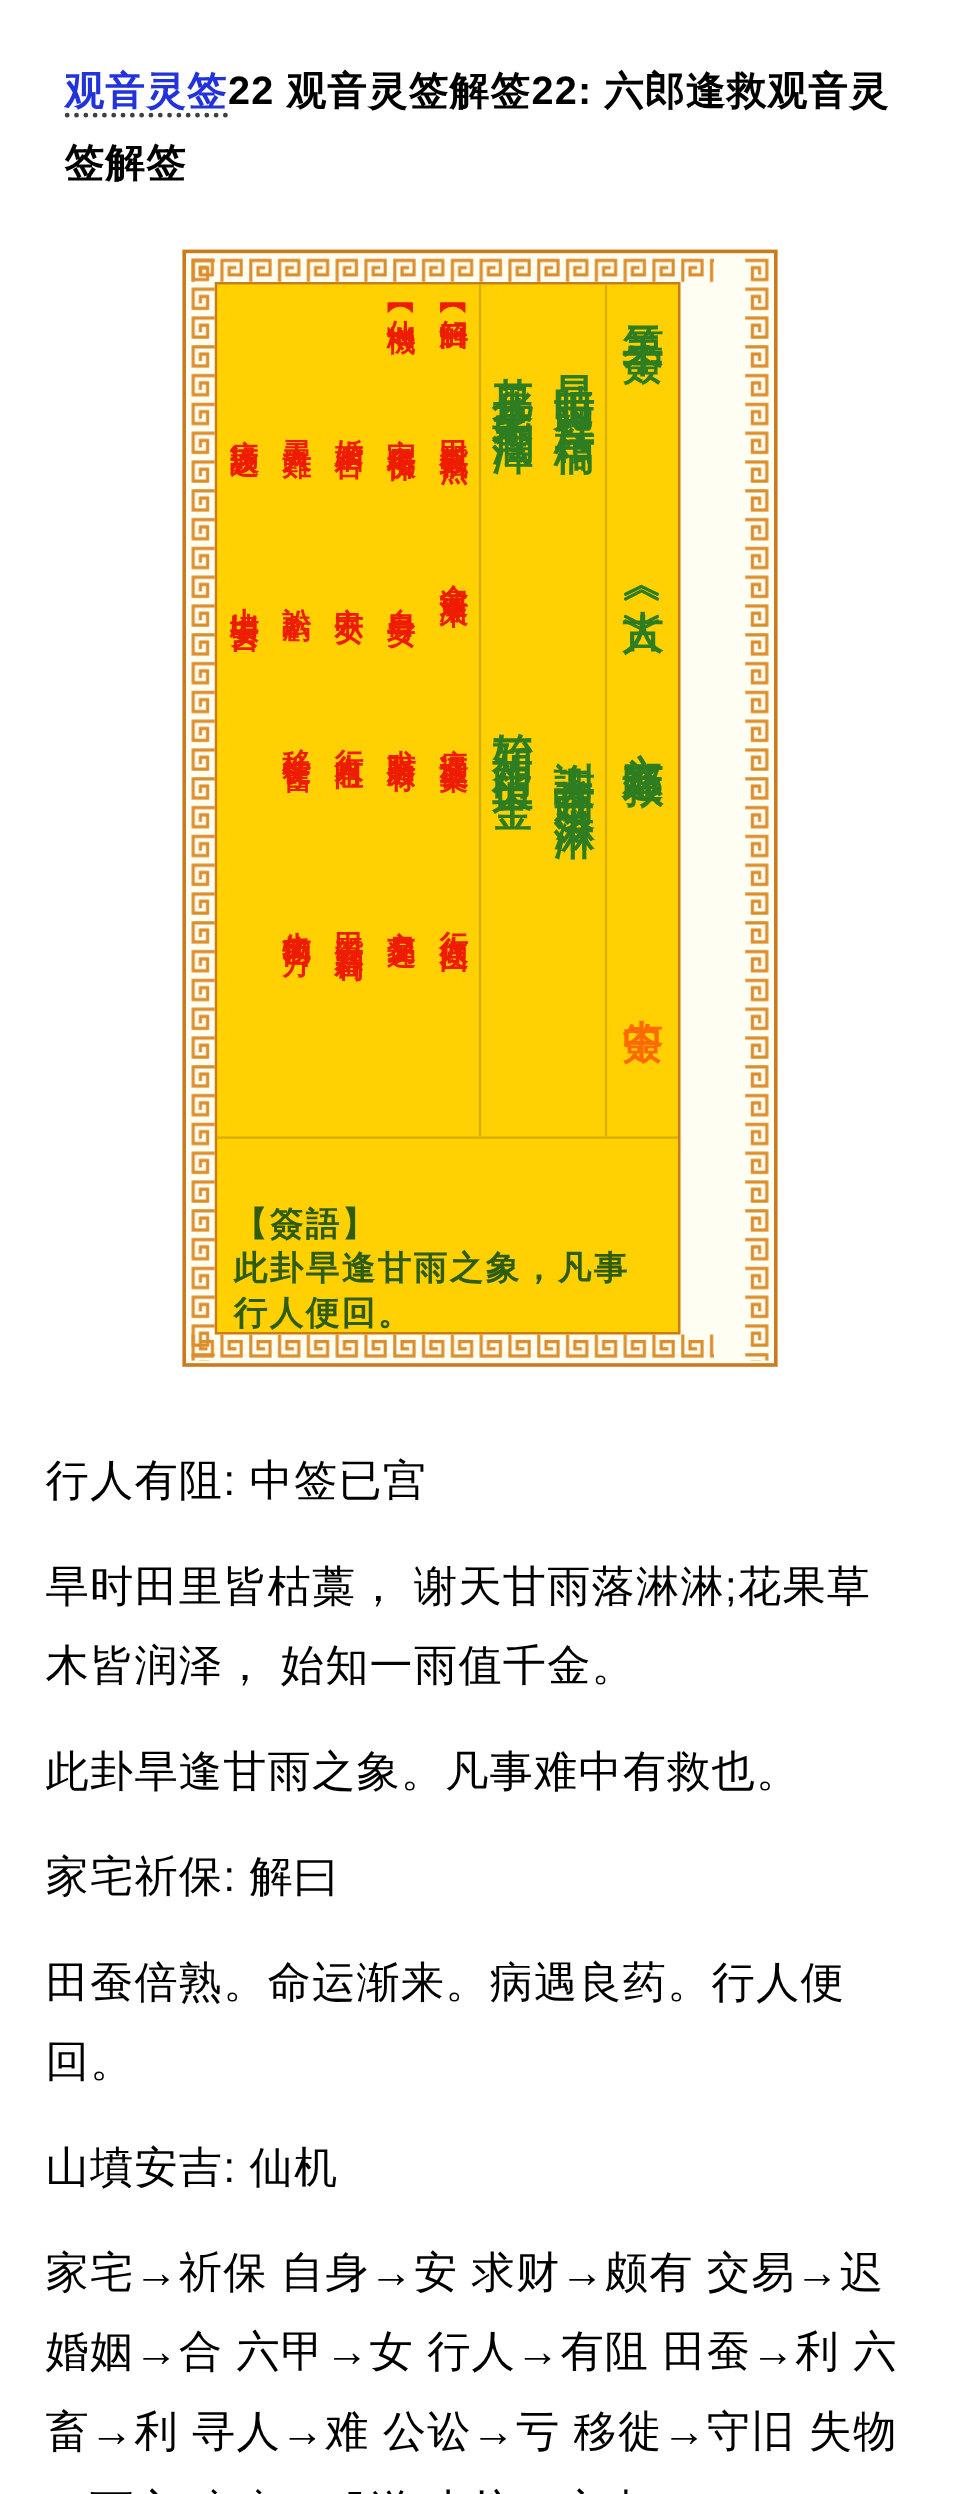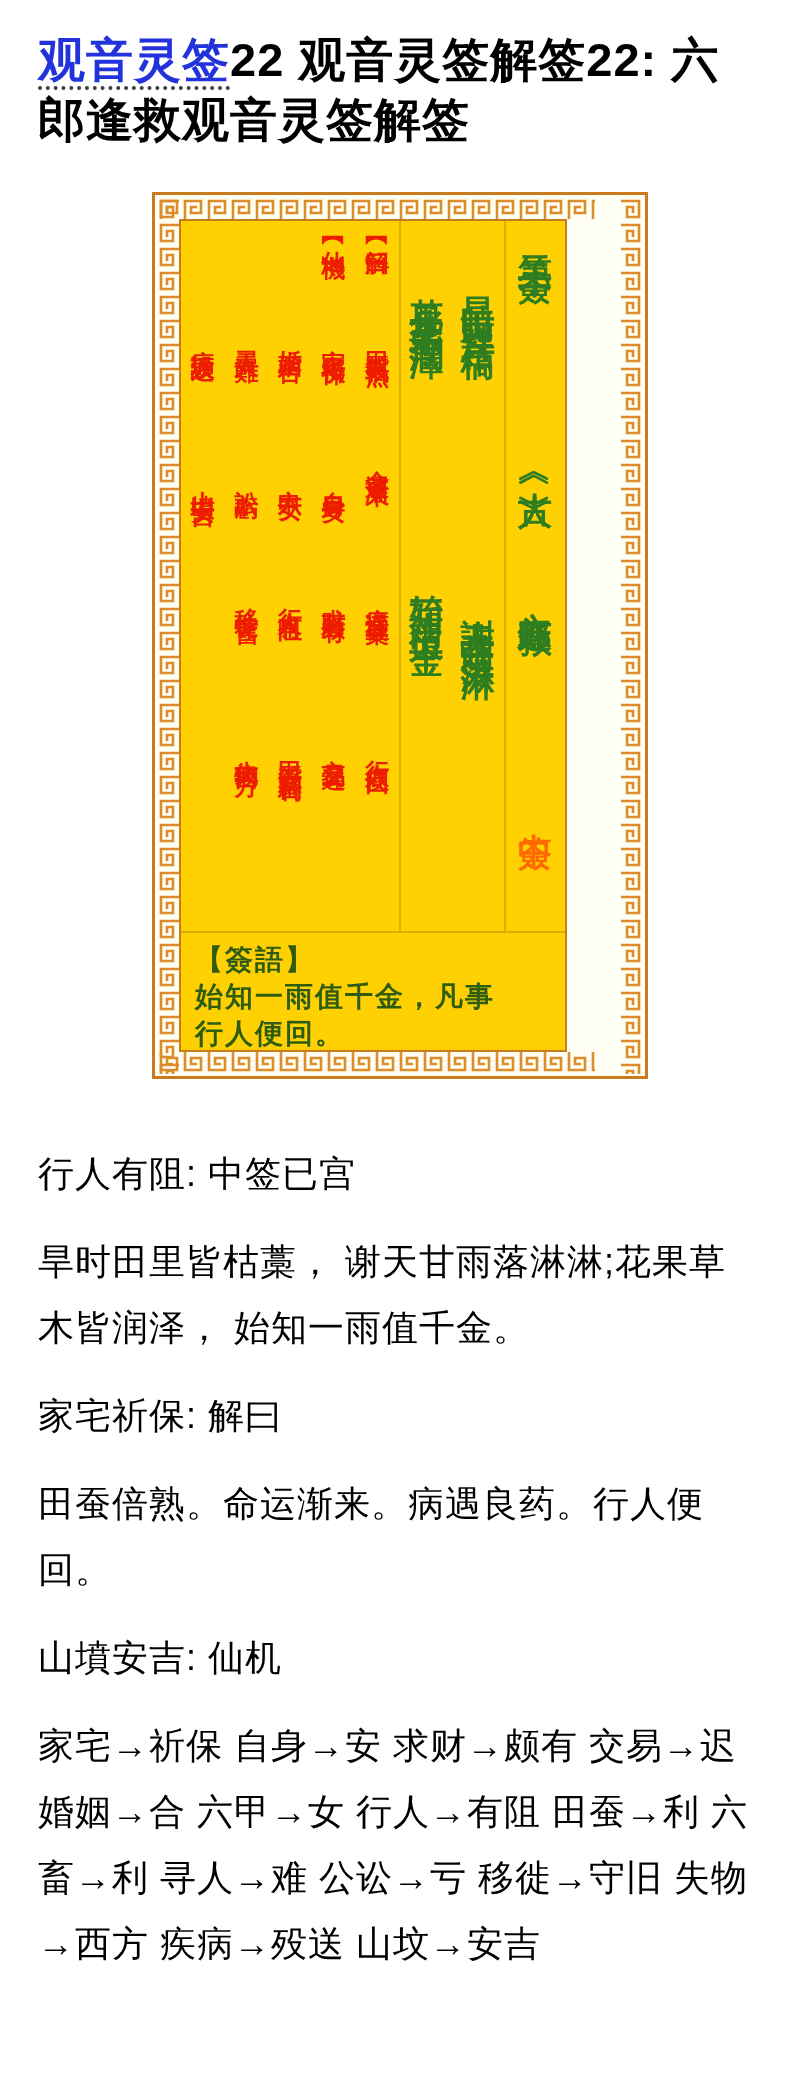--- a/index.html
+++ b/index.html
@@ -1,18 +1,18 @@
 <!DOCTYPE html>
 <html><head>
 <meta charset="utf-8">
 <style>
   html,body{margin:0;padding:0;background:#ffffff;}
   body{width:800px;min-height:2078px;font-family:"Liberation Sans","DejaVu Sans",sans-serif;color:#000;}
   .page{padding:30px 38px 40px 38px;}
-  h1.title{font-size:47px;font-weight:bold;line-height:60px;margin:0;letter-spacing:1px;}
+  h1.title{font-size:33px;font-weight:bold;line-height:60px;margin:16px;letter-spacing:1px;}
   .title-link{color:#2233dc;text-decoration:none;border-bottom:4px dotted #3f3f3f;cursor:pointer;}
   
   .card{position:relative;width:442px;margin:42px auto 0 auto;border:3px solid #c97b1e;
         background:#fffef2;padding:24px;box-sizing:content-box;}
   .bs{position:absolute;display:block;}
   .bs-top{top:2px;left:2px;width:438px;height:24px;}
   .bs-bottom{bottom:2px;left:2px;width:438px;height:24px;}
   .bs-left{top:2px;left:2px;width:24px;height:calc(100% - 4px);}
   .bs-right{top:2px;right:2px;width:24px;height:calc(100% - 4px);}
   .card-inner{position:relative;border:2px solid #c97b1e;background:#ffd103;width:384px;}
@@ -22,21 +22,21 @@
   .vdiv{width:2px;background:#d9af00;}
   .hdiv{height:2px;background:#d9af00;}
   .sec-poem{width:103px;display:flex;flex-direction:row;}
   .sec-head{width:59px;position:relative;}
   .vtext{writing-mode:vertical-rl;position:absolute;left:50%;transform:translateX(-50%);
          font-weight:bold;white-space:nowrap;}
   .t-red{color:#ee1c00;font-size:24px;letter-spacing:4px;}
   .t-green-poem{color:#2e7d21;font-size:34px;letter-spacing:8px;}
   .t-green-head{color:#2e7d21;font-size:34px;letter-spacing:4px;}
   .t-grade{color:#ff6a00;font-size:34px;letter-spacing:4px;}
-  .card-note{padding:8px 12px 10px 14px;height:99px;}
+  .card-note{padding:8px 12px 10px 14px;height:99px;margin-top:44px;}
   .note-line{color:#2f5d10;font-weight:bold;font-size:28px;line-height:37px;letter-spacing:2px;}
   
   .article{margin-top:62px;}
   .para{font-size:36px;line-height:66px;margin:22px 0 0 0;letter-spacing:1px;}
   .para:first-child{margin-top:0;}
 </style>
 </head>
 <body>
 
 <div class="page">
@@ -134,28 +134,29 @@
           <span class="vtext t-green-head" style="top:240px">《古人》</span>
           <span class="vtext t-green-head" style="top:363px">六郎逢救</span>
           <span class="vtext t-grade" style="top:585px">中簽</span>
         </div>
       </div>
 
       <div class="hdiv"></div>
 
       <div class="card-note">
         <div class="note-line">【簽語】</div>
-        <div class="note-line">始知一雨值千金，凡事</div>
+        <div class="note-line">此卦旱逢甘雨之象，凡事</div>
         <div class="note-line">行人便回。</div>
       </div>
     </div>
   </div>
 
   <div class="article">
     <p class="para">行人有阻: 中签已宫</p>
     <p class="para">旱时田里皆枯藁， 谢天甘雨落淋淋;花果草木皆润泽， 始知一雨值千金。</p>
+    <p class="para">此卦旱逢甘雨之象。凡事难中有救也。</p>
     <p class="para">家宅祈保: 解曰</p>
     <p class="para">田蚕倍熟。命运渐来。病遇良药。行人便回。</p>
     <p class="para">山墳安吉: 仙机</p>
     <p class="para">家宅→祈保 自身→安 求财→颇有 交易→迟 婚姻→合 六甲→女 行人→有阻 田蚕→利 六畜→利 寻人→难 公讼→亏 移徙→守旧 失物→西方 疾病→殁送 山坟→安吉</p>
   </div>
 
 </div>
 
 </body></html>

